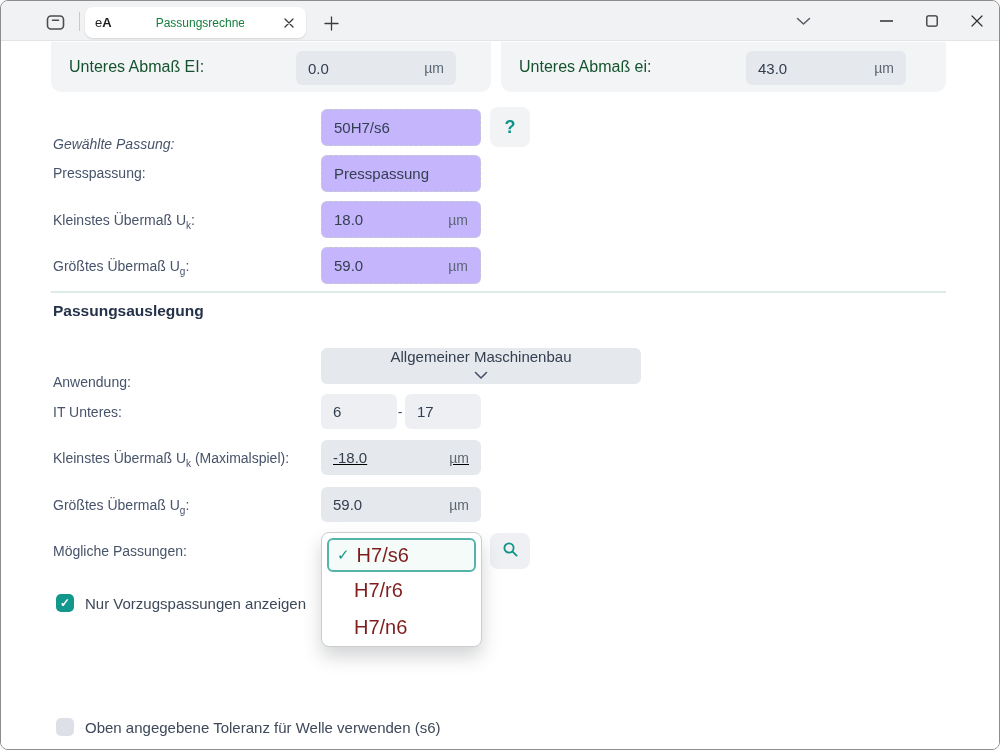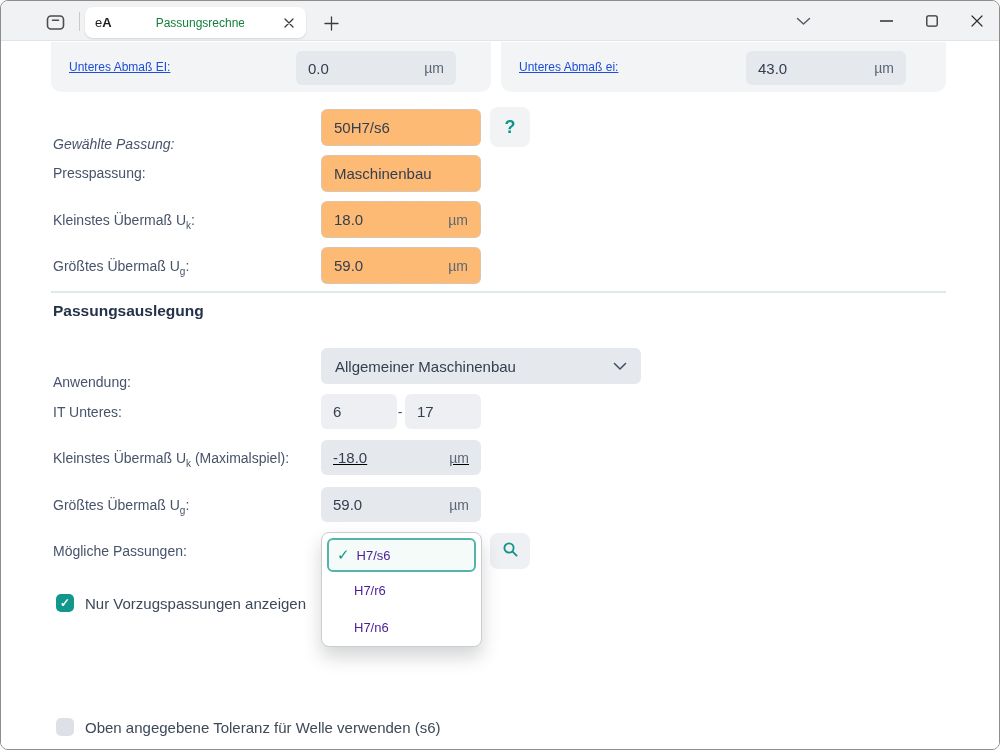--- a/index.html
+++ b/index.html
@@ -19,50 +19,50 @@
   .tab-title { flex:1; margin-left:8px; font-size:12px; color:#15803d; white-space:nowrap; overflow:hidden; }
   .tab-close { width:18px; height:18px; display:flex; align-items:center; justify-content:center; border-radius:4px; cursor:pointer; }
   .newtab { position:absolute; left:320px; top:12px; width:20px; height:20px; display:flex; align-items:center; justify-content:center; cursor:pointer; }
   .win-ctl { position:absolute; top:0; height:40px; width:46px; display:flex; align-items:center; justify-content:center; cursor:pointer; }
   .ctl-chev { left:779px; } .ctl-min { left:862px; } .ctl-max { left:908px; } .ctl-close { left:953px; }
   
   .content { position:absolute; left:0; top:41px; width:998px; height:708px; background:#fff; }
   .panel { position:absolute; top:0; height:50px; background:#f3f4f6; border-radius:0 0 10px 10px; }
   .panel-l { left:50px; width:440px; }
   .panel-r { left:500px; width:445px; }
-  .panel .p-label { position:absolute; left:18px; top:0; line-height:50px; font-size:12px; color:#1d4ed8;text-decoration:underline; }
+  .panel .p-label { position:absolute; left:18px; top:0; line-height:50px; font-size:16px; color:#14532d; }
   .panel .p-box { position:absolute; top:9px; width:160px; height:34px; background:#e5e8ec; border-radius:6px;
                   display:flex; align-items:center; justify-content:space-between; padding:0 12px; }
   .panel-l .p-box { left:245px; } .panel-r .p-box { left:245px; }
   .val { font-size:15px; color:#333e4f; }
   .unit { font-size:14px; color:#5b6674; }
   .lbl { position:absolute; left:52px; font-size:14px; color:#47536a; }
   sub { font-size:10px; }
-  .dash-box { position:absolute; left:320px; width:160px; height:37px; background:#fdba74; border:1px dashed #c7ccd2;
+  .dash-box { position:absolute; left:320px; width:160px; height:37px; background:#c4b5fd; border:1px dashed #c7ccd2;
               border-radius:6px; display:flex; align-items:center; justify-content:space-between; padding:0 12px; }
   .solid-box { position:absolute; left:320px; width:160px; height:35px; background:#e5e8ec; border-radius:6px;
                display:flex; align-items:center; justify-content:space-between; padding:0 12px; }
   .help-btn { position:absolute; left:489px; top:65px; width:40px; height:40px; background:#f1f3f5; border-radius:8px;
               display:flex; align-items:center; justify-content:center; font-size:18px; font-weight:700; color:#0e9488; cursor:pointer; }
   .divider { position:absolute; left:50px; top:249px; width:895px; height:2px; background:#dcebe8; }
   .sect-head { position:absolute; left:52px; top:260px; font-size:15.5px; font-weight:700; color:#24324a; }
   .select { position:absolute; left:320px; top:306px; width:320px; height:36px; background:#e5e8ec; border-radius:6px;
-            display:flex; align-items:center; justify-content:space-between; padding:0 14px; cursor:pointer; }
+            display:flex; align-items:center; justify-content:space-between; padding:0 14px; cursor:pointer;flex-direction:column; }
   .select .val { font-size:15px; }
   .it-box { position:absolute; top:352px; width:76px; height:35px; background:#edeff2; border-radius:6px;
             display:flex; align-items:center; padding:0 12px; }
   .it-dash { position:absolute; left:394px; top:352px; width:10px; height:35px; display:flex; align-items:center; justify-content:center;
              font-size:14px; color:#47536a; }
   .popup { position:absolute; left:320px; top:490px; width:161px; height:115px; background:#fff; border:1px solid #c9cdd1;
            border-radius:8px; box-shadow:0 10px 18px rgba(60,64,67,.22); z-index:5; padding:5px; }
   .opt-sel { height:34px; border:2px solid #55b4aa; background:#f4fbf9; border-radius:6px; display:flex; align-items:center;
              gap:7px; padding:0 8px; cursor:pointer; }
   .opt-sel .check { color:#0e9488; font-size:15px; }
   .opt { height:37px; display:flex; align-items:center; padding-left:27px; cursor:pointer; }
-  .opt-text { font-size:13px; color:#4c1d95;text-align:center; }
+  .opt-text { font-size:20px; color:#7f1d1d;text-align:center; }
   .search-btn { position:absolute; left:489px; top:491px; width:40px; height:36px; background:#eef0f3; border-radius:8px;
                 display:flex; align-items:center; justify-content:center; cursor:pointer; }
   .cb-row { position:absolute; left:55px; display:flex; align-items:center; gap:11px; cursor:pointer; }
   .cb { width:18px; height:18px; border-radius:5px; flex:0 0 18px; display:flex; align-items:center; justify-content:center; }
   .cb-on { background:#12978c; color:#fff; font-size:12px; font-weight:700; }
   .cb-off { background:#dde1e7; }
   .cb-label { font-size:15px; color:#3d4859; white-space:nowrap; }
 </style>
 </head>
 <body>
@@ -134,21 +134,21 @@
     </div>
 
     <span class="lbl" style="top:94px;font-style:italic;">Gewählte Passung:</span>
     <div class="dash-box" style="top:67px;">
       <span class="val">50H7/s6</span>
     </div>
     <div class="help-btn">?</div>
 
     <span class="lbl" style="top:123px;">Presspassung:</span>
     <div class="dash-box" style="top:113px;">
-      <span class="val">Maschinenbau</span>
+      <span class="val">Presspassung</span>
     </div>
 
     <span class="lbl" style="top:170px;"><span>Kleinstes Übermaß U</span><sub>k</sub><span>:</span></span>
     <div class="dash-box" style="top:159px;">
       <span class="val">18.0</span>
       <span class="unit">µm</span>
     </div>
 
     <span class="lbl" style="top:216px;"><span>Größtes Übermaß U</span><sub>g</sub><span>:</span></span>
     <div class="dash-box" style="top:205px;">

